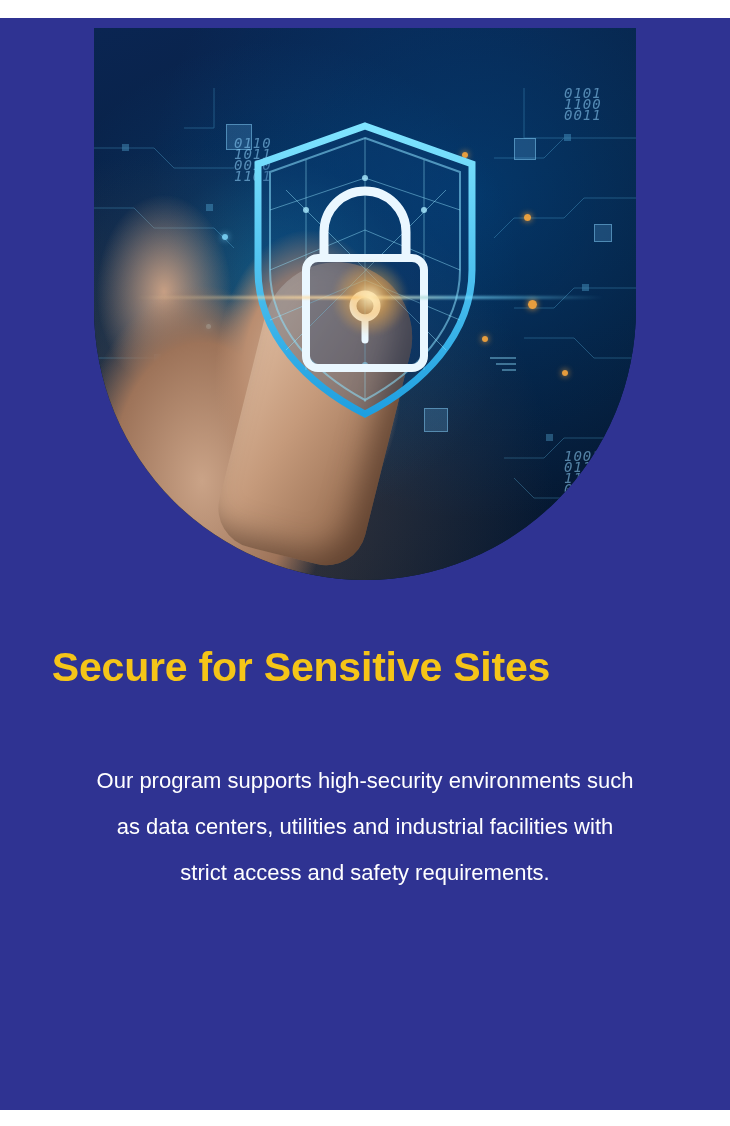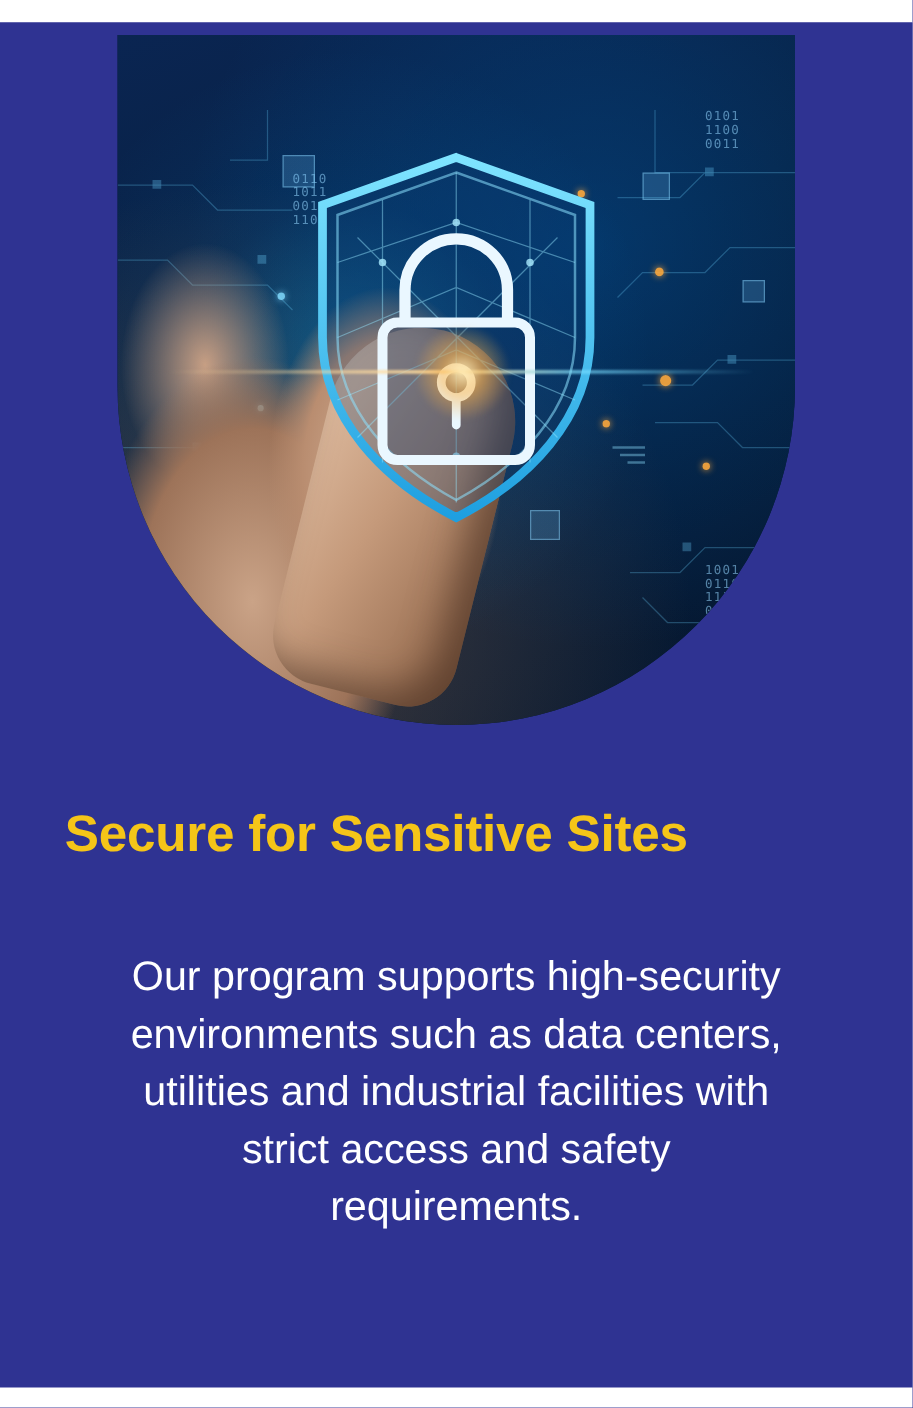--- a/index.html
+++ b/index.html
@@ -135,23 +135,24 @@
   .bdot {
     position: absolute;
     border-radius: 50%;
     background: rgba(130,220,255,0.85);
     box-shadow: 0 0 6px rgba(130,220,255,0.8);
   }
   .bincode {
     position: absolute;
     color: rgba(150,215,255,0.55);
     font-family: "DejaVu Sans Mono", monospace;
-    font-size: 10px;
+    font-size: 14px;
     line-height: 11px;
     letter-spacing: 1px;
+    font-style: italic;
   }
 
   
   .headline {
     position: absolute;
     top: 625px;
     left: 0;
     width: 602px;
     text-align: center;
     color: #f5c518;
@@ -160,21 +161,21 @@
     font-weight: bold;
     letter-spacing: -0.2px;
   }
   .body-copy {
     position: absolute;
     top: 740px;
     left: 95px;
     width: 540px;
     text-align: center;
     color: #ffffff;
-    font-size: 33px;
+    font-size: 22px;
     line-height: 46px;
     font-weight: 400;
   }
 </style>
 </head>
 <body>
 
 <div class="page">
 
   <div class="top-strip"></div>

